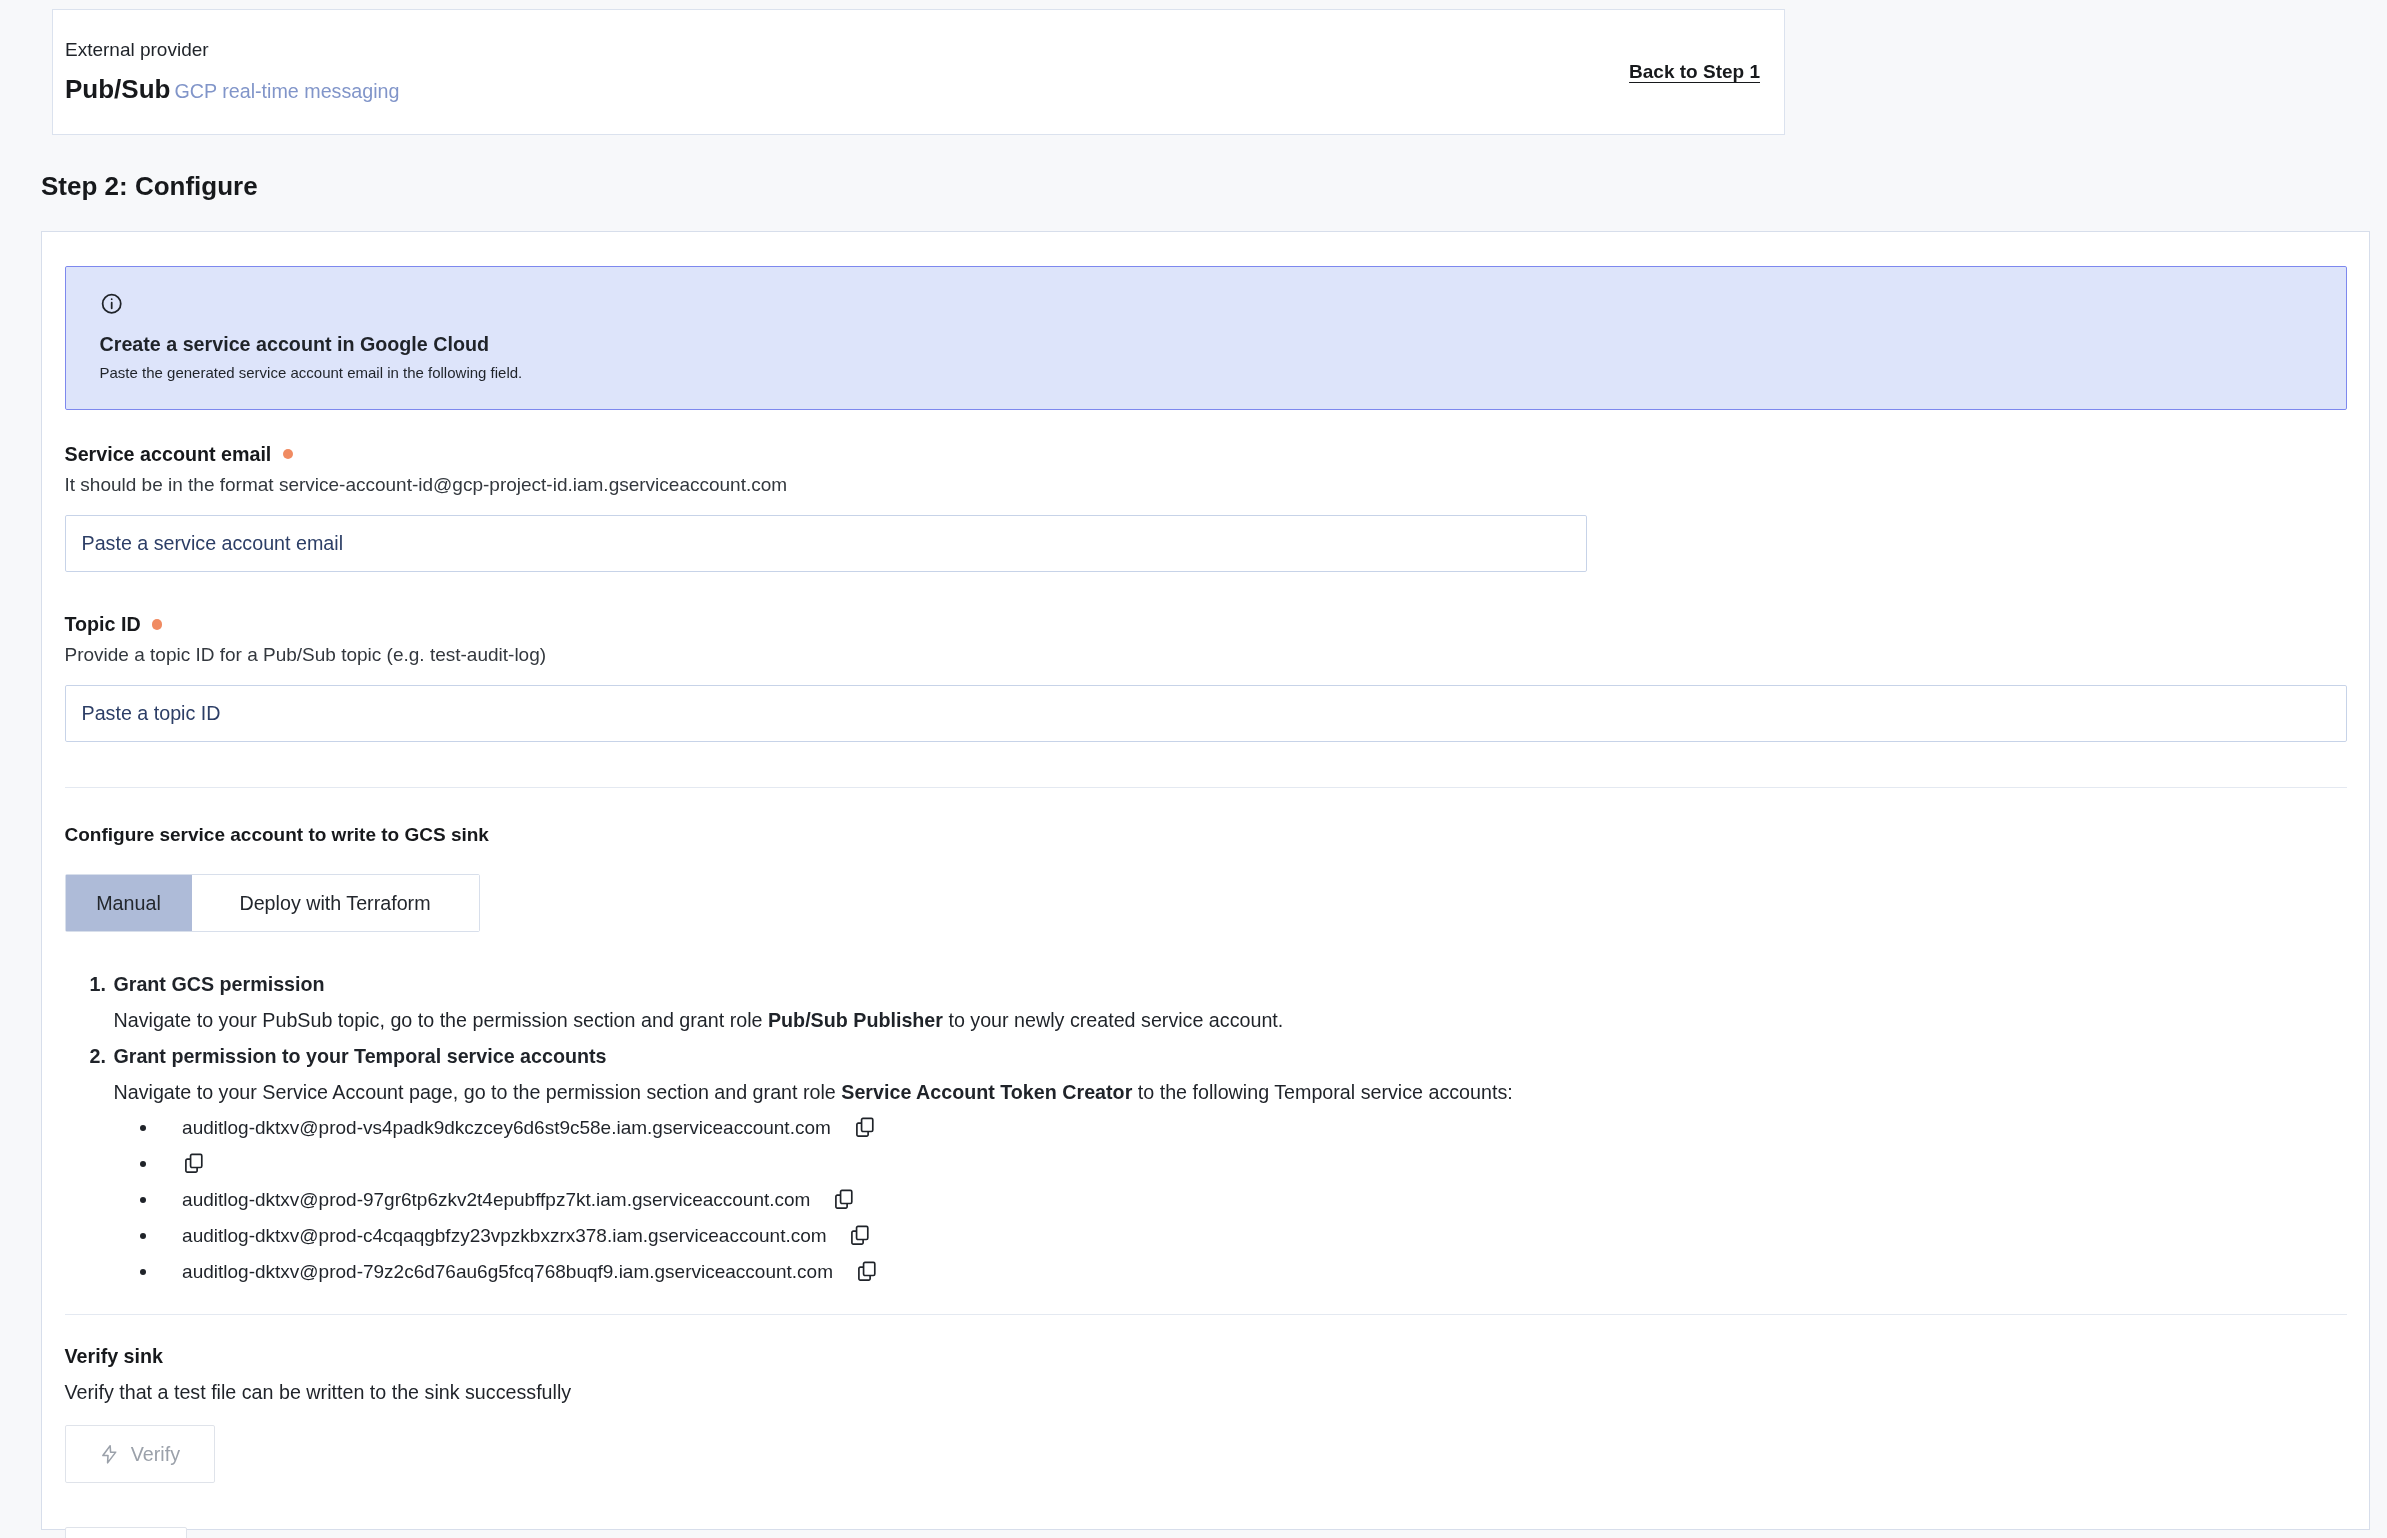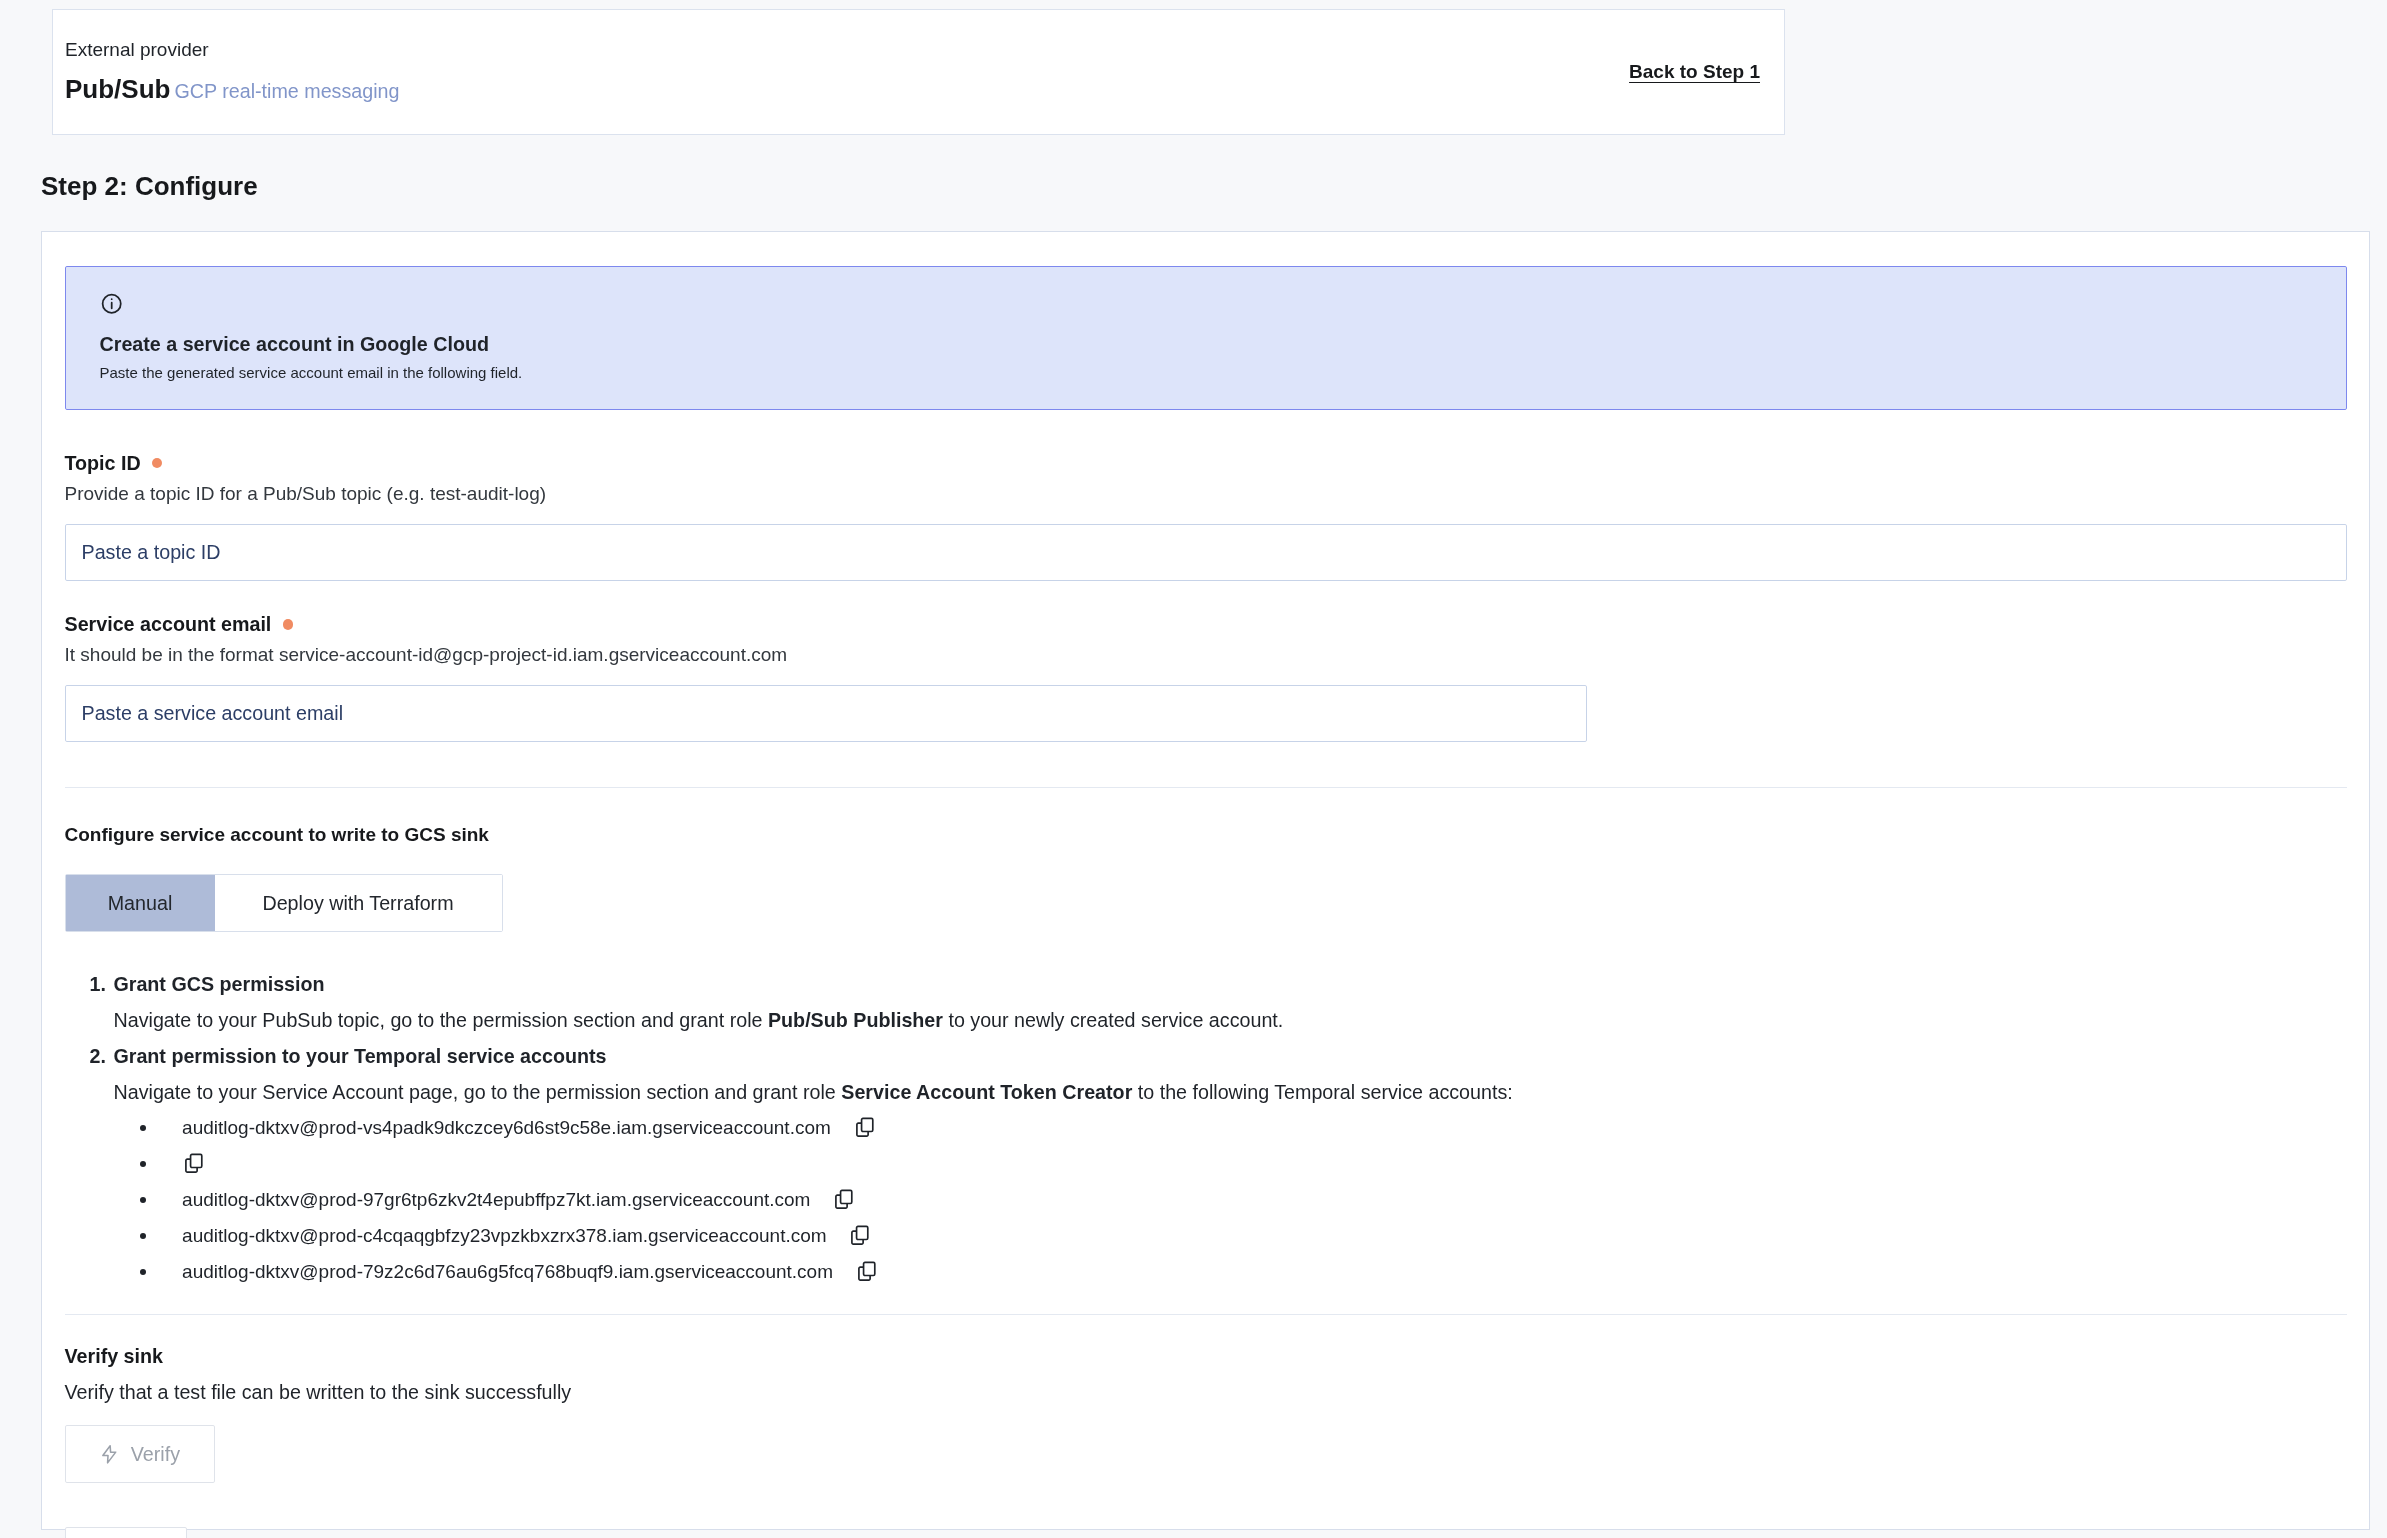--- a/index.html
+++ b/index.html
@@ -108,21 +108,21 @@
   .tab {
     height: 56px;
     display: flex; align-items: center; justify-content: center;
     font-size: 19.7px; color: #23272d;
     background: #ffffff;
     cursor: pointer;
     border: none;
     font-family: "Liberation Sans", sans-serif;
   }
   .tab.selected { background: #aebbd8; }
-  .tab.t-manual { width: 149px; }
+  .tab.t-manual { width: 126px; }
   .tab.t-terraform { width: 287px; }
 
   
   .steps { margin-top: 34px; font-size: 19.7px; line-height: 36px; color: #1f2329; }
   .step-title-row { padding-left: 25px; font-weight: 700; }
   .step-num { font-weight: 700; margin-right: 7.5px; }
   .step-desc { padding-left: 49px; font-weight: 400; }
   .bold-inline { font-weight: 700; }
 
   
@@ -183,37 +183,37 @@
           <circle cx="12" cy="7.4" r="0.9" fill="currentColor" stroke="none"></circle>
         </svg>
       </span>
       <div class="banner-text">
         <div class="banner-title">Create a service account in Google Cloud</div>
         <div class="banner-desc">Paste the generated service account email in the following field.</div>
       </div>
     </div>
 
     
+    <div class="field-group">
+      <div class="field-label-row">
+        <span class="field-label">Service account email</span>
+        <span class="required-dot"></span>
+      </div>
+      <div class="field-desc">It should be in the format service-account-id@gcp-project-id.iam.gserviceaccount.com</div>
+      <input type="text" class="text-input narrow" placeholder="Paste a service account email" style="">
+    </div>
+
+    
     <div class="field-group second">
       <div class="field-label-row">
         <span class="field-label">Topic ID</span>
         <span class="required-dot"></span>
       </div>
       <div class="field-desc">Provide a topic ID for a Pub/Sub topic (e.g. test-audit-log)</div>
       <input type="text" class="text-input" placeholder="Paste a topic ID" style="">
-    </div>
-
-    
-    <div class="field-group">
-      <div class="field-label-row">
-        <span class="field-label">Service account email</span>
-        <span class="required-dot"></span>
-      </div>
-      <div class="field-desc">It should be in the format service-account-id@gcp-project-id.iam.gserviceaccount.com</div>
-      <input type="text" class="text-input narrow" placeholder="Paste a service account email" style="">
     </div>
 
     <hr class="divider">
 
     
     <div class="section-heading">Configure service account to write to GCS sink</div>
 
     <div class="tabs">
       <button class="tab t-manual selected">Manual</button>
       <button class="tab t-terraform">Deploy with Terraform</button>

